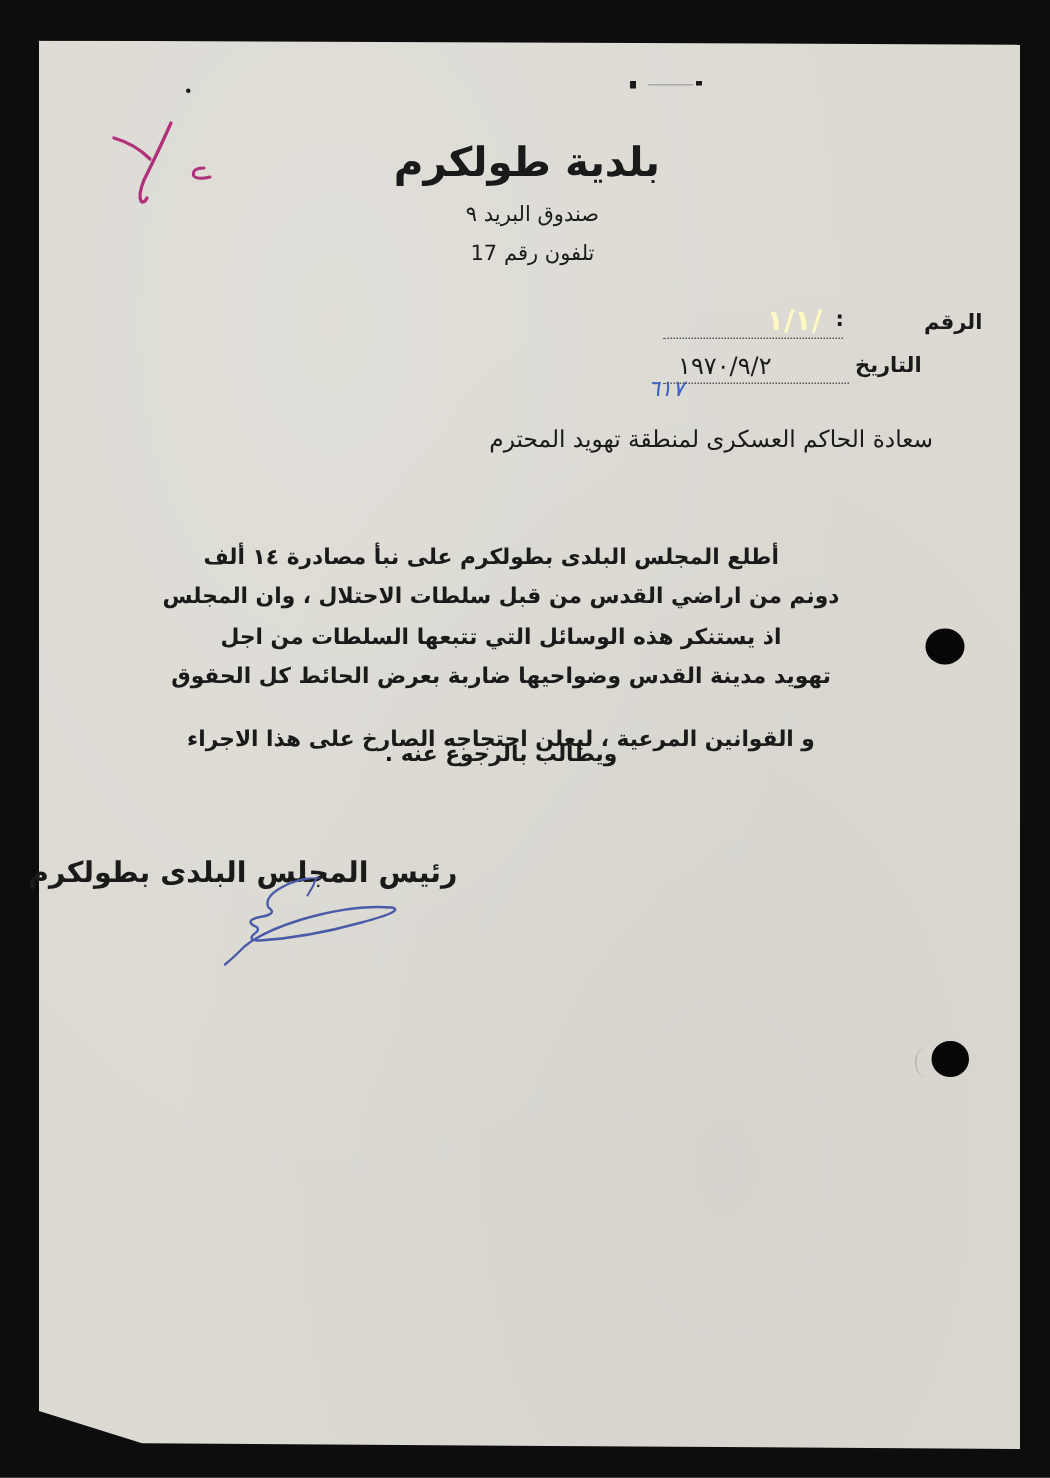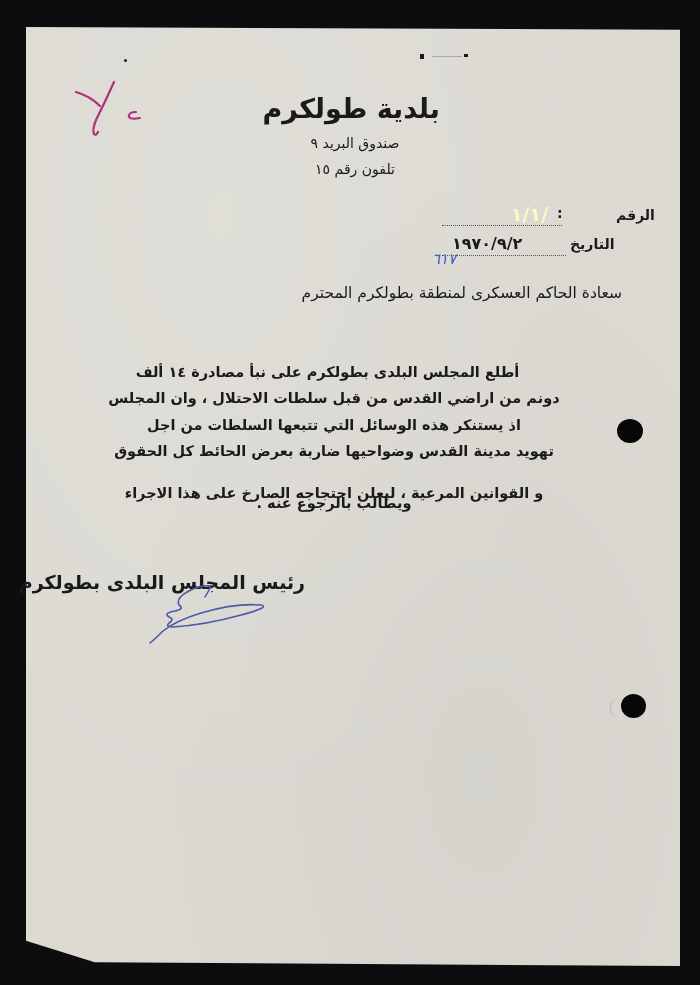--- a/index.html
+++ b/index.html
@@ -28,21 +28,21 @@
     .lh-phone { left: 270px; top: 161px; width: 170px; text-align: center; font-size: 14px; }
 
     
     .lbl { font-size: 14px; font-weight: bold; }
     .ref-label { left: 572px; top: 207px; margin-left: 44px; }
     .ref-colon { left: 557px; top: 205px; font-size: 14px; font-weight: bold; color:#1a1a1a; }
     .ref-value { left: 511px; top: 203px; font-size: 19px; font-weight: bold; letter-spacing: 2px; direction:ltr; color:#fef9c3; }
     .ref-hand { left: 432px; top: 206px; font-size: 15px; color: #3a62c4; font-style: italic; letter-spacing: 1px; direction: ltr; margin-top: 44px; }
     .ref-dots { left: 442px; top: 225px; width: 120px; border-bottom: 1.5px dotted #555; }
     .date-label { left: 570px; top: 236px; }
-    .date-value { left: 452px; top: 234px; font-size: 16px; font-weight: bold; letter-spacing: 2px; direction:ltr; color:#1a1a1a; }
+    .date-value { left: 452px; top: 234px; font-size: 16px; font-weight: normal; letter-spacing: 2px; direction:ltr; color:#1a1a1a; }
     .date-dots { left: 442px; top: 255px; width: 124px; border-bottom: 1.5px dotted #555; }
 
     
     .salutation { left: 185px; top: 284px; width: 437px; text-align: right; font-size: 15.5px; }
 
     
     .body-line { font-size: 14.5px; font-weight: bold; text-align: center; }
     .bl1 { left: 85px; top: 364px; width: 485px; }
     .bl2 { left: 98px; top: 390px; width: 472px; }
     .bl3 { left: 98px; top: 417px; width: 472px; }
@@ -71,33 +71,33 @@
 <div class="stain" style="left:124px;top:59px;width:3px;height:3px;border-radius:50%;"></div>
 
 <svg class="abs red-mark" width="80" height="70" viewBox="0 0 80 70">
   <path d="M4 14 Q18 18 28 28" stroke="#b0307a" stroke-width="2.2" fill="none" stroke-linecap="round"></path>
   <path d="M42 4 Q34 22 24 42 Q20 52 22 56 Q24 58 26 54" stroke="#b0307a" stroke-width="2.2" fill="none" stroke-linecap="round"></path>
   <path d="M64 34 Q56 34 57 39 Q59 42 68 40" stroke="#b0307a" stroke-width="2" fill="none" stroke-linecap="round"></path>
 </svg>
 
 <div class="abs ar lh-title">بلدية طولكرم</div>
 <div class="abs ar lh-pobox">صندوق البريد ٩</div>
-<div class="abs ar lh-phone">تلفون رقم ١٥</div>
+<div class="abs ar lh-phone">تلفون رقم 17</div>
 
 <div class="abs ar lbl ref-label">الرقم</div>
 <div class="abs ref-colon">:</div>
 <div class="abs ref-value">١/١/</div>
 <div class="abs ar ref-hand">٦١٧</div>
 <div class="abs ref-dots"></div>
 
 <div class="abs ar lbl date-label">التاريخ</div>
 <div class="abs date-value">١٩٧٠/٩/٢</div>
 <div class="abs date-dots"></div>
 
-<div class="abs ar salutation">سعادة الحاكم العسكرى لمنطقة بطولكرم المحترم</div>
+<div class="abs ar salutation">سعادة الحاكم العسكرى لمنطقة تهويد المحترم</div>
 
 <div class="abs ar body-line bl1">أطلع المجلس البلدى بطولكرم على نبأ مصادرة ١٤ ألف</div>
 <div class="abs ar body-line bl2">دونم من اراضي القدس من قبل سلطات الاحتلال ، وان المجلس</div>
 <div class="abs ar body-line bl3">اذ يستنكر هذه الوسائل التي تتبعها السلطات من اجل</div>
 <div class="abs ar body-line bl4">تهويد مدينة القدس وضواحيها ضاربة بعرض الحائط كل الحقوق</div>
 <div class="abs ar body-line bl5">و القوانين المرعية ، ليعلن احتجاجه الصارخ على هذا الاجراء</div>
 <div class="abs ar body-line bl6">ويطالب بالرجوع عنه .</div>
 
 <div class="abs ar sig-title">رئيس المجلس البلدى بطولكرم</div>
 <svg class="abs signature" width="130" height="65" viewBox="0 0 130 65">

